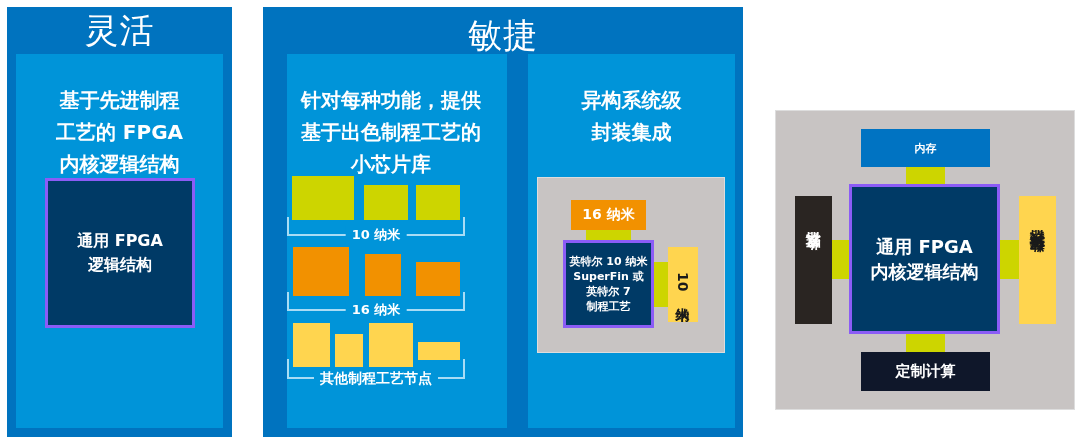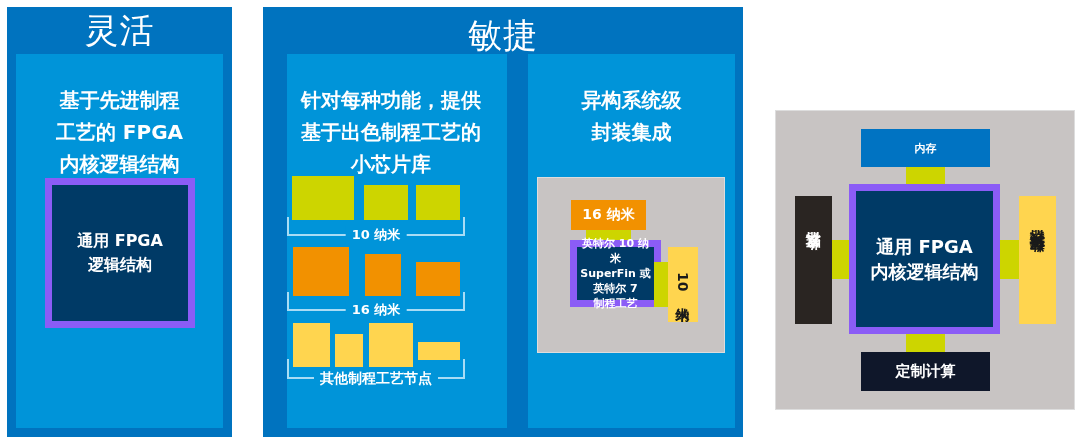--- a/index.html
+++ b/index.html
@@ -5,21 +5,21 @@
   html, body { margin: 0; padding: 0; }
   body {
     width: 1080px; height: 441px; position: relative; overflow: hidden;
     background: #ffffff;
     font-family: "DejaVu Sans", "Liberation Sans", sans-serif;
     color: #ffffff;
   }
   .abs { position: absolute; box-sizing: border-box; }
   .panel { background: #0073bf; }
   .inner { background: #0094d9; }
-  .navy { background: #003a66; border: 7px solid #8b5cf6; }
+  .navy { background: #003a66; border: 3px solid #8b5cf6; }
   .gray { background: #c8c4c3; }
   .lime { background: #cdd500; }
   .orange { background: #f29100; }
   .yellow { background: #ffd54f; }
   .center-text {
     display: flex; align-items: center; justify-content: center; text-align: center;
   }
   .title { font-size: 34px; font-weight: normal; letter-spacing: 1px; }
   .sub { font-size: 20px; line-height: 32px; font-weight: bold; text-align: center; white-space: pre-line; }
   .bracket {
@@ -85,21 +85,21 @@
 
 <div class="abs inner" style="left:528px;top:54px;width:207px;height:374px;">
   <div class="abs sub" style="left:0;top:30px;width:207px;">异构系统级
 封装集成</div>
 </div>
 <div class="abs gray" style="left:537px;top:177px;width:188px;height:176px;border:1px solid #ddd;"></div>
 <div class="abs orange center-text" style="left:571px;top:200px;width:75px;height:30px;">
   <span style="font-size:14px;font-weight:bold;">16 纳米</span>
 </div>
 <div class="abs lime" style="left:586px;top:230px;width:45px;height:10px;"></div>
-<div class="abs navy center-text" style="left:563px;top:240px;width:91px;height:67px;margin-left:7px;">
+<div class="abs navy center-text" style="left:563px;top:240px;width:91px;height:88px;">
   <div style="font-size:11px;line-height:15px;font-weight:bold;white-space:pre-line;text-align:center;">英特尔 10 纳米
 SuperFin 或
 英特尔 7
 制程工艺</div>
 </div>
 <div class="abs lime" style="left:654px;top:262px;width:14px;height:45px;"></div>
 <div class="abs yellow center-text" style="left:668px;top:247px;width:30px;height:75px;">
   <span style="writing-mode:vertical-rl;font-size:14px;font-weight:bold;color:#1a1a1a;">10 纳米</span>
 </div>
 

